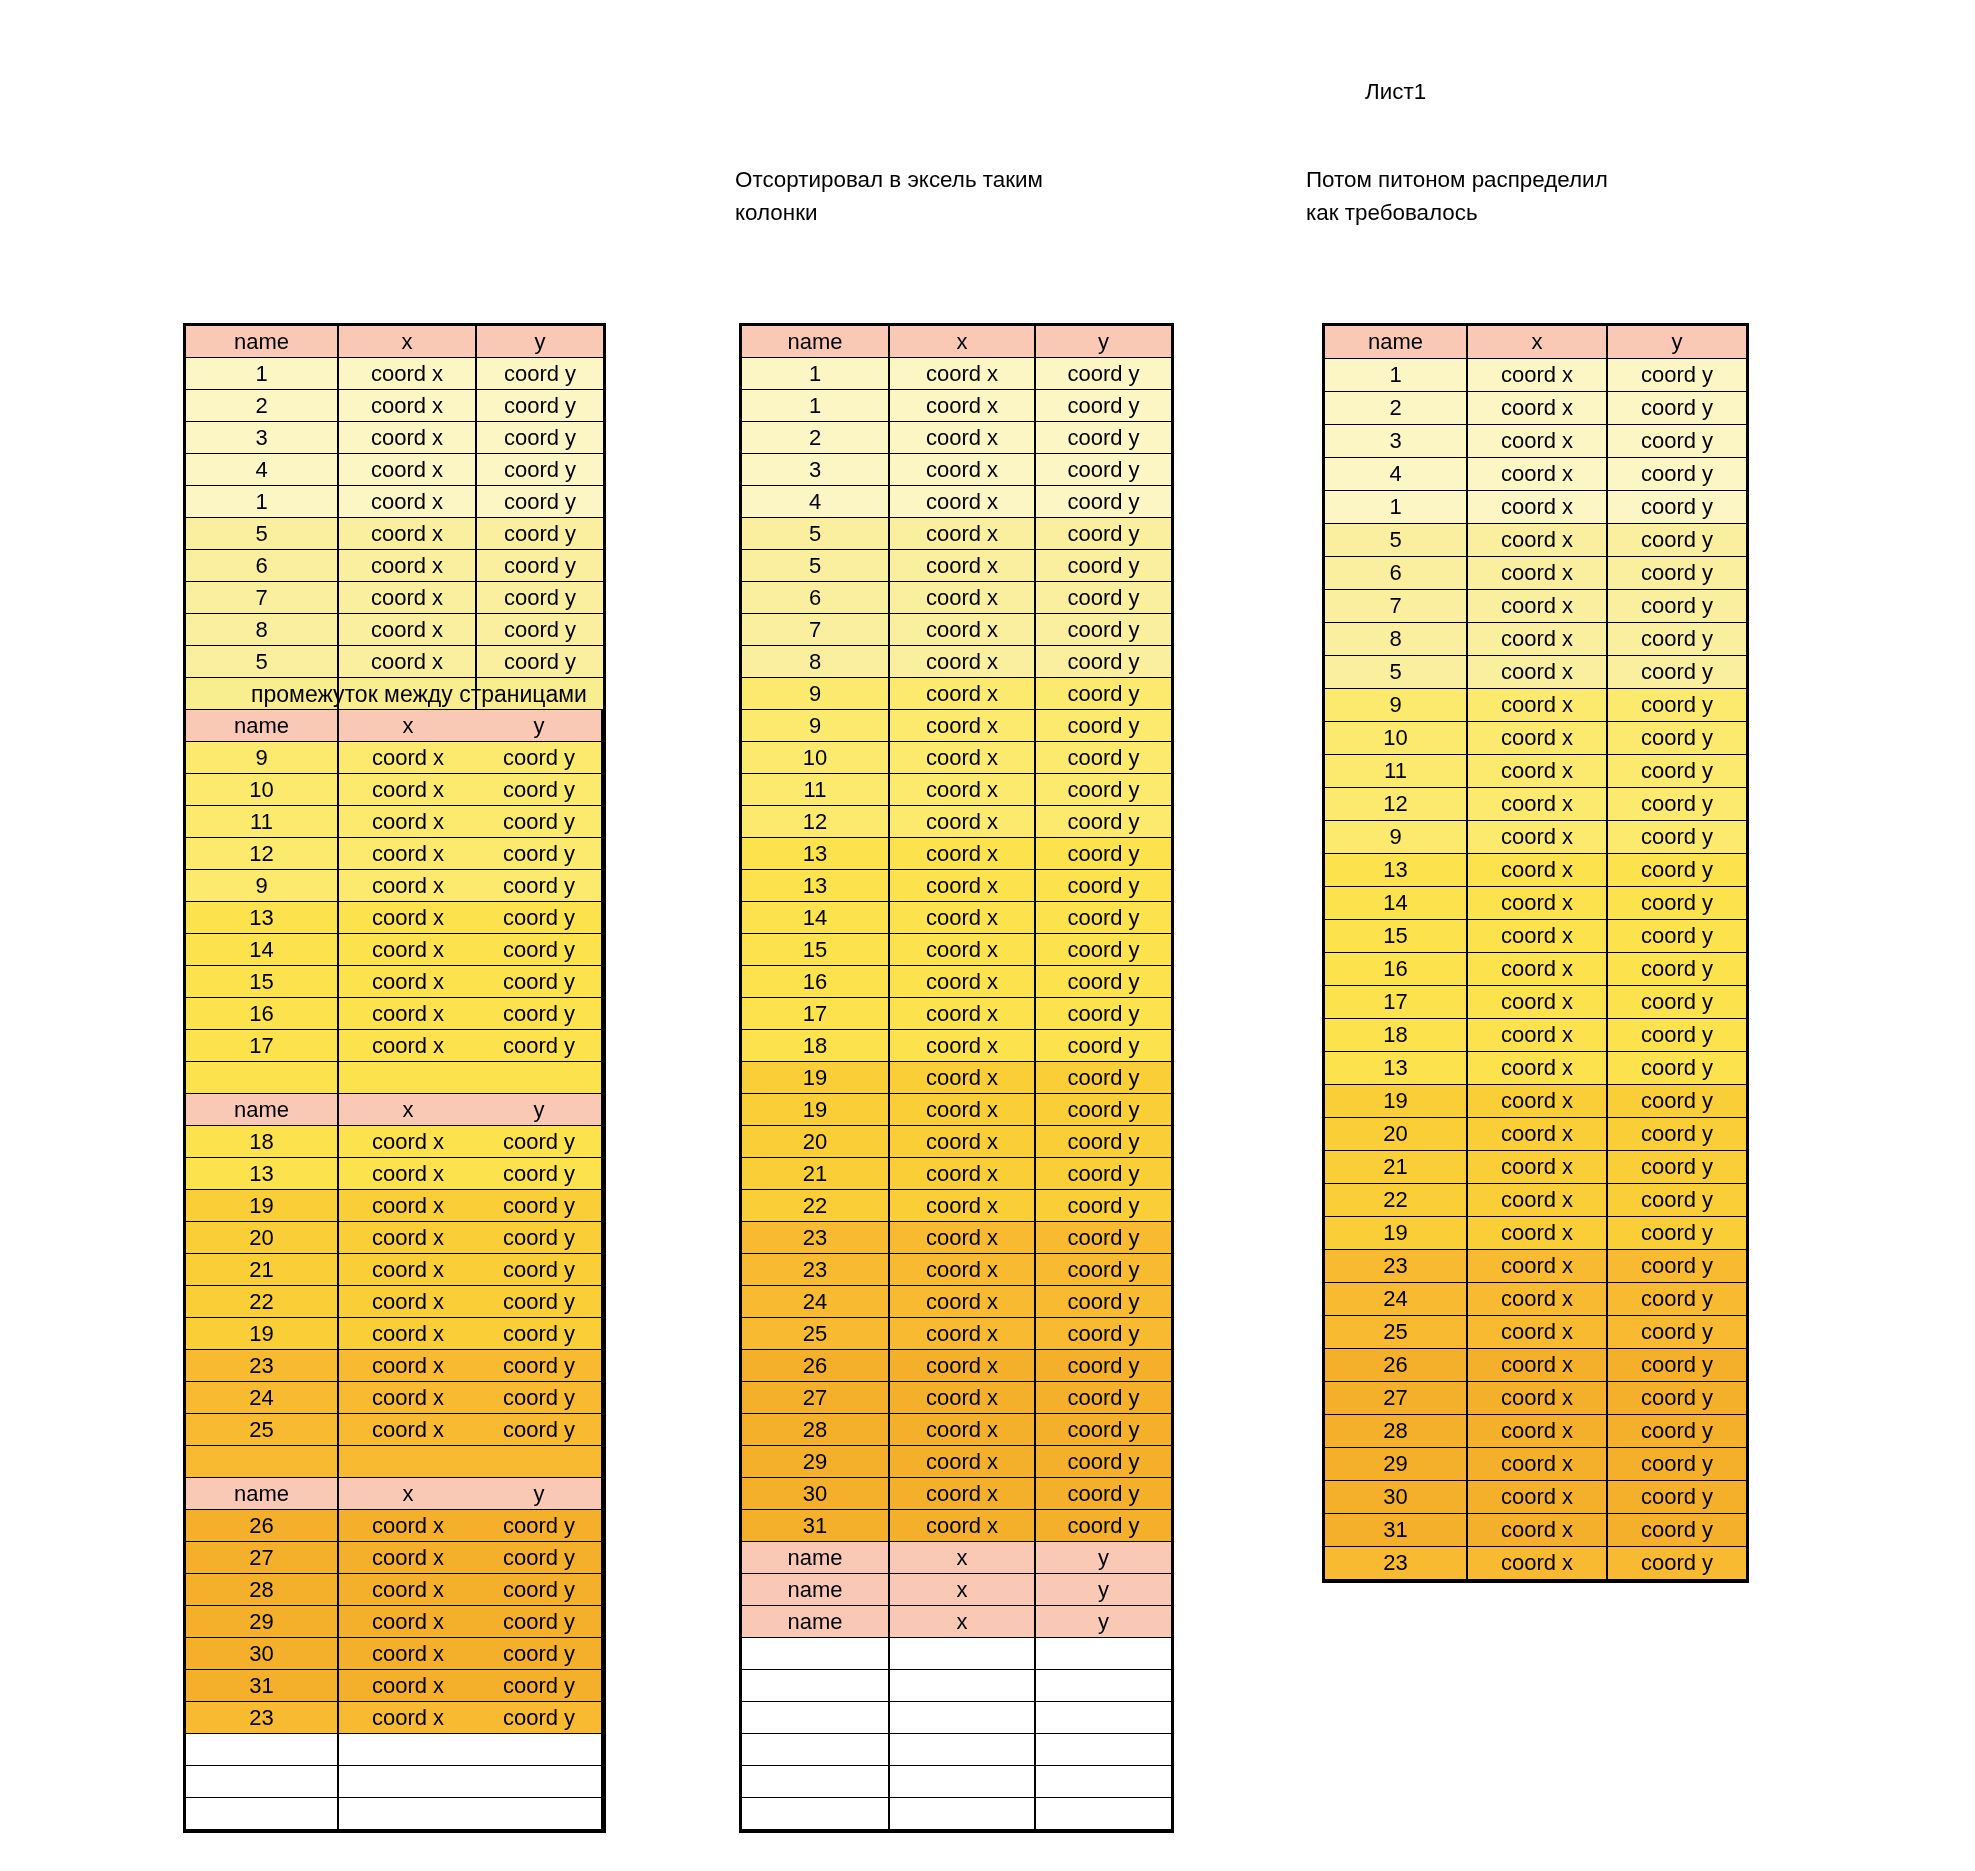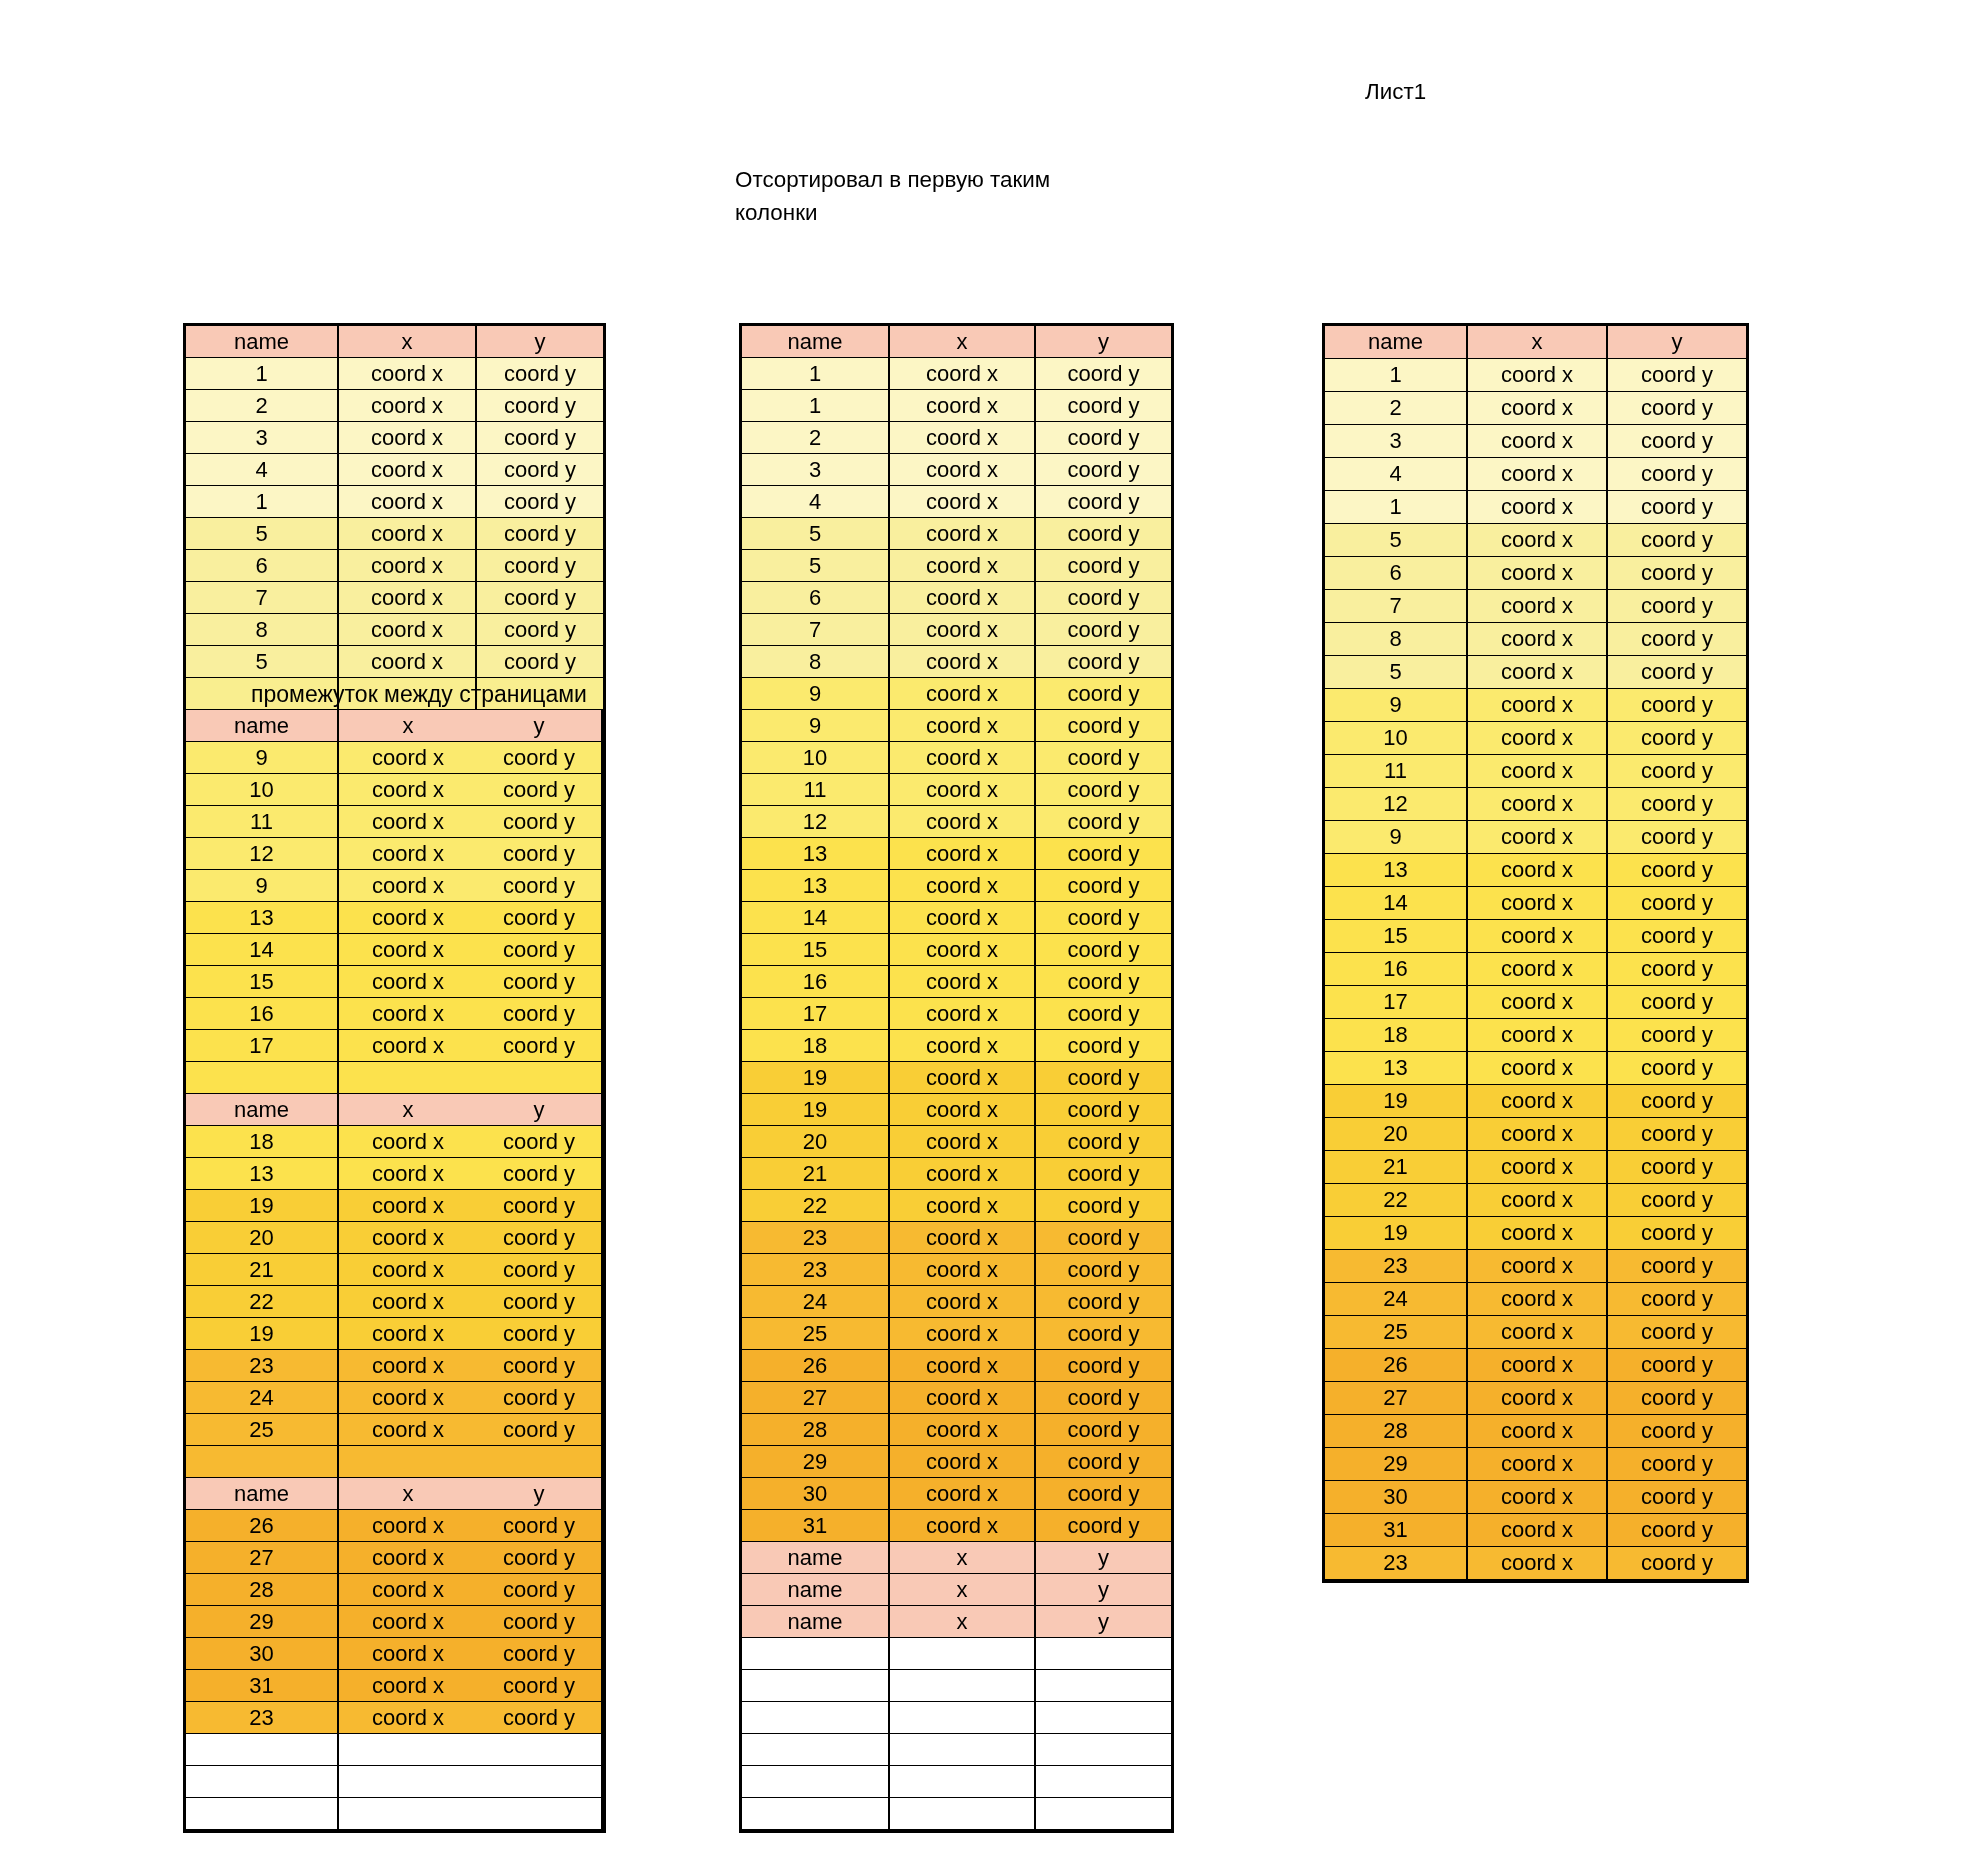--- a/index.html
+++ b/index.html
@@ -24,22 +24,26 @@
              padding-left:49px;box-sizing:border-box;
              font-size:23px;pointer-events:none;z-index:2;}
 </style>
 </head>
 <body>
 
 <div class="page">
   <div class="title">Лист1</div>
 
   <div class="annot a2">
-    <div>Отсортировал в первую таким</div>
+    <div>Отсортировал в эксель таким</div>
     <div>колонки</div>
+  </div>
+  <div class="annot a3">
+    <div>Потом питоном распределил</div>
+    <div>как требовалось</div>
   </div>
 
   <div class="tbl t1">
       <div class="cell" style="background: var(--header_pink);">name</div>
       <div class="cell" style="background: var(--header_pink);">x</div>
       <div class="cell" style="background: var(--header_pink);">y</div>
       <div class="cell" style="background: var(--shade1);">1</div>
       <div class="cell" style="background: var(--shade1);">coord x</div>
       <div class="cell" style="background: var(--shade1);">coord y</div>
       <div class="cell" style="background: var(--shade1);">2</div>

